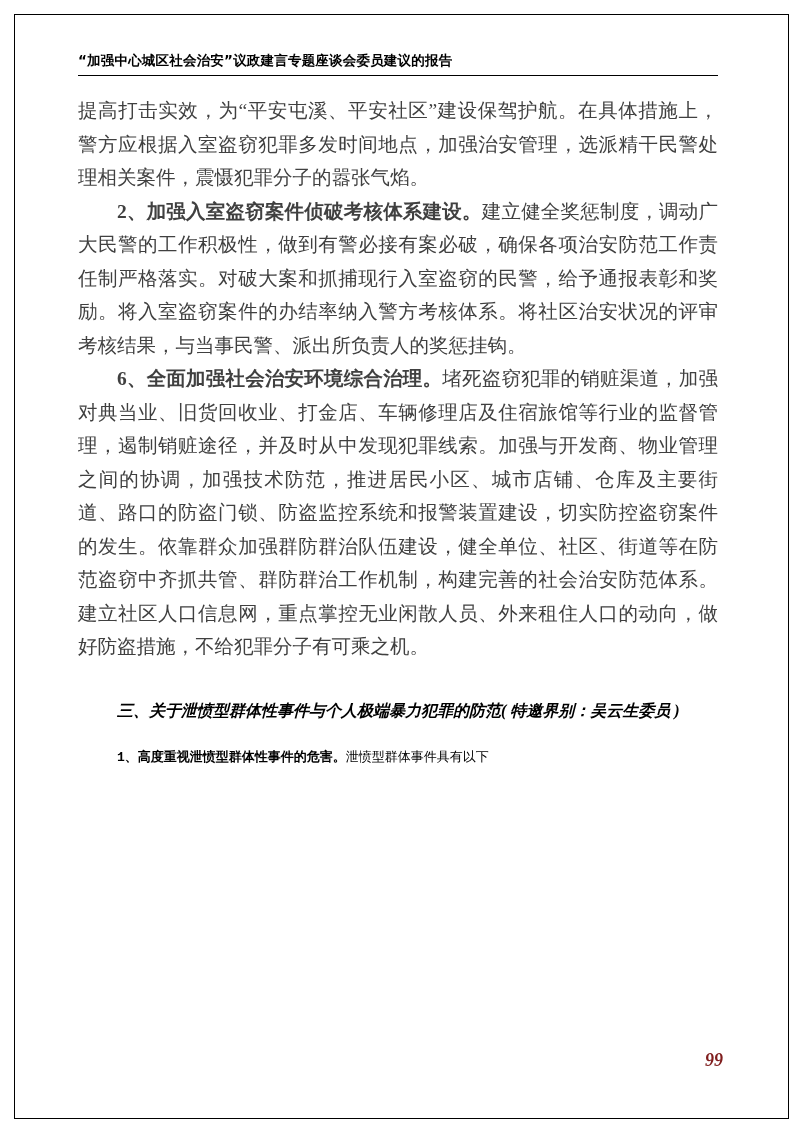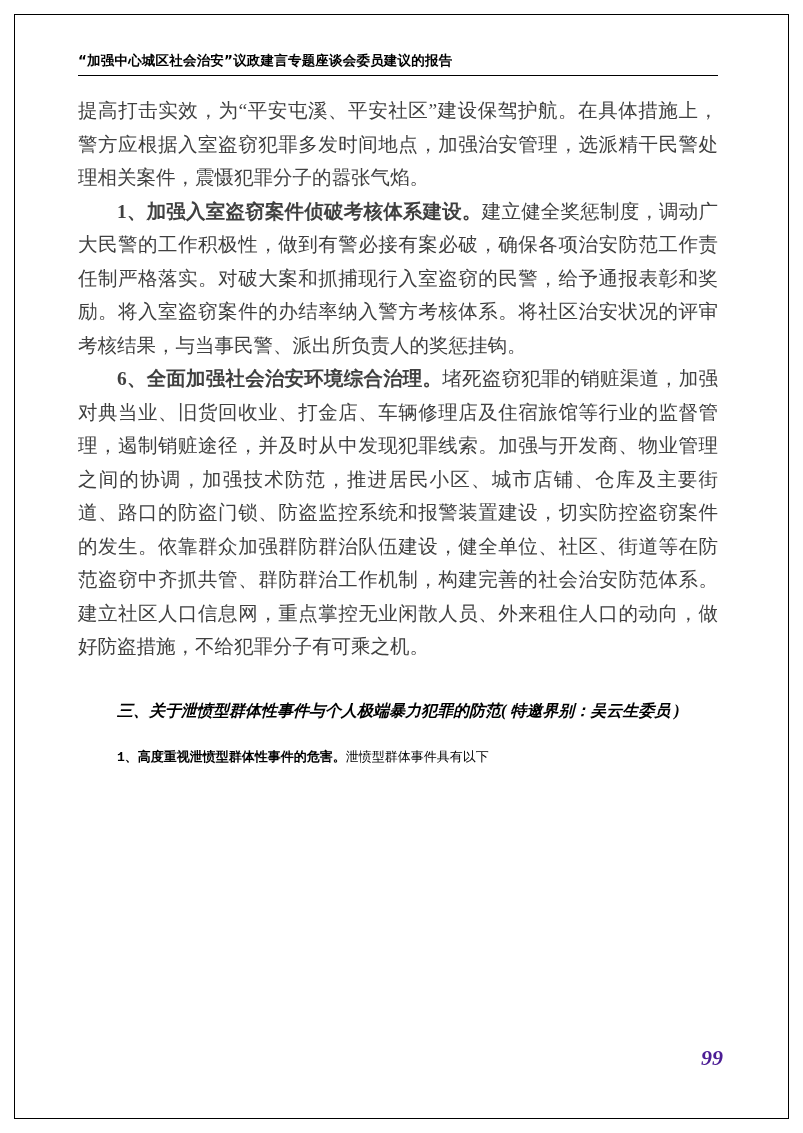--- a/index.html
+++ b/index.html
@@ -84,40 +84,40 @@
     text-align: justify;
     font-family: Liberation Mono, monospace;
   }
   .folio {
     position: absolute;
     right: 80px;
     bottom: 62px;
     font-family: "Liberation Serif", serif;
     font-style: italic;
     font-weight: bold;
-    font-size: 22px;
-    color: #4c1d95;
+    font-size: 18px;
+    color: #7f1d1d;
   }
 </style>
 </head>
 <body>
 
 <div class="page">
   <div class="page-border"></div>
 
   <div class="content">
 
     <div class="header">“加强中心城区社会治安”议政建言专题座谈会委员建议的报告</div>
     <div class="header-rule"></div>
 
     <div class="body-text">
 
       <p><span>提高打击实效，为“平安屯溪、平安社区”建设保驾护航。在具体措施上，警方应根据入室盗窃犯罪多发时间地点，加强治安管理，选派精干民警处理相关案件，震慑犯罪分子的嚣张气焰。</span></p>
 
-      <p class="ind"><span class="b">1、加强入室盗窃案件侦破考核体系建设。</span><span>建立健全奖惩制度，调动广大民警的工作积极性，做到有警必接有案必破，确保各项治安防范工作责任制严格落实。对破大案和抓捕现行入室盗窃的民警，给予通报表彰和奖励。将入室盗窃案件的办结率纳入警方考核体系。将社区治安状况的评审考核结果，与当事民警、派出所负责人的奖惩挂钩。</span></p>
+      <p class="ind"><span class="b">2、加强入室盗窃案件侦破考核体系建设。</span><span>建立健全奖惩制度，调动广大民警的工作积极性，做到有警必接有案必破，确保各项治安防范工作责任制严格落实。对破大案和抓捕现行入室盗窃的民警，给予通报表彰和奖励。将入室盗窃案件的办结率纳入警方考核体系。将社区治安状况的评审考核结果，与当事民警、派出所负责人的奖惩挂钩。</span></p>
 
 
       <p class="ind"><span class="b">6、全面加强社会治安环境综合治理。</span><span>堵死盗窃犯罪的销赃渠道，加强对典当业、旧货回收业、打金店、车辆修理店及住宿旅馆等行业的监督管理，遏制销赃途径，并及时从中发现犯罪线索。加强与开发商、物业管理之间的协调，加强技术防范，推进居民小区、城市店铺、仓库及主要街道、路口的防盗门锁、防盗监控系统和报警装置建设，切实防控盗窃案件的发生。依靠群众加强群防群治队伍建设，健全单位、社区、街道等在防范盗窃中齐抓共管、群防群治工作机制，构建完善的社会治安防范体系。建立社区人口信息网，重点掌控无业闲散人员、外来租住人口的动向，做好防盗措施，不给犯罪分子有可乘之机。</span></p>
 
     </div>
 
     <div class="section-head">三、关于泄愤型群体性事件与个人极端暴力犯罪的防范( 特邀界别：吴云生委员 )</div>
 
     <div class="last-para"><span class="b">1、高度重视泄愤型群体性事件的危害。</span><span>泄愤型群体事件具有以下</span></div>
 

